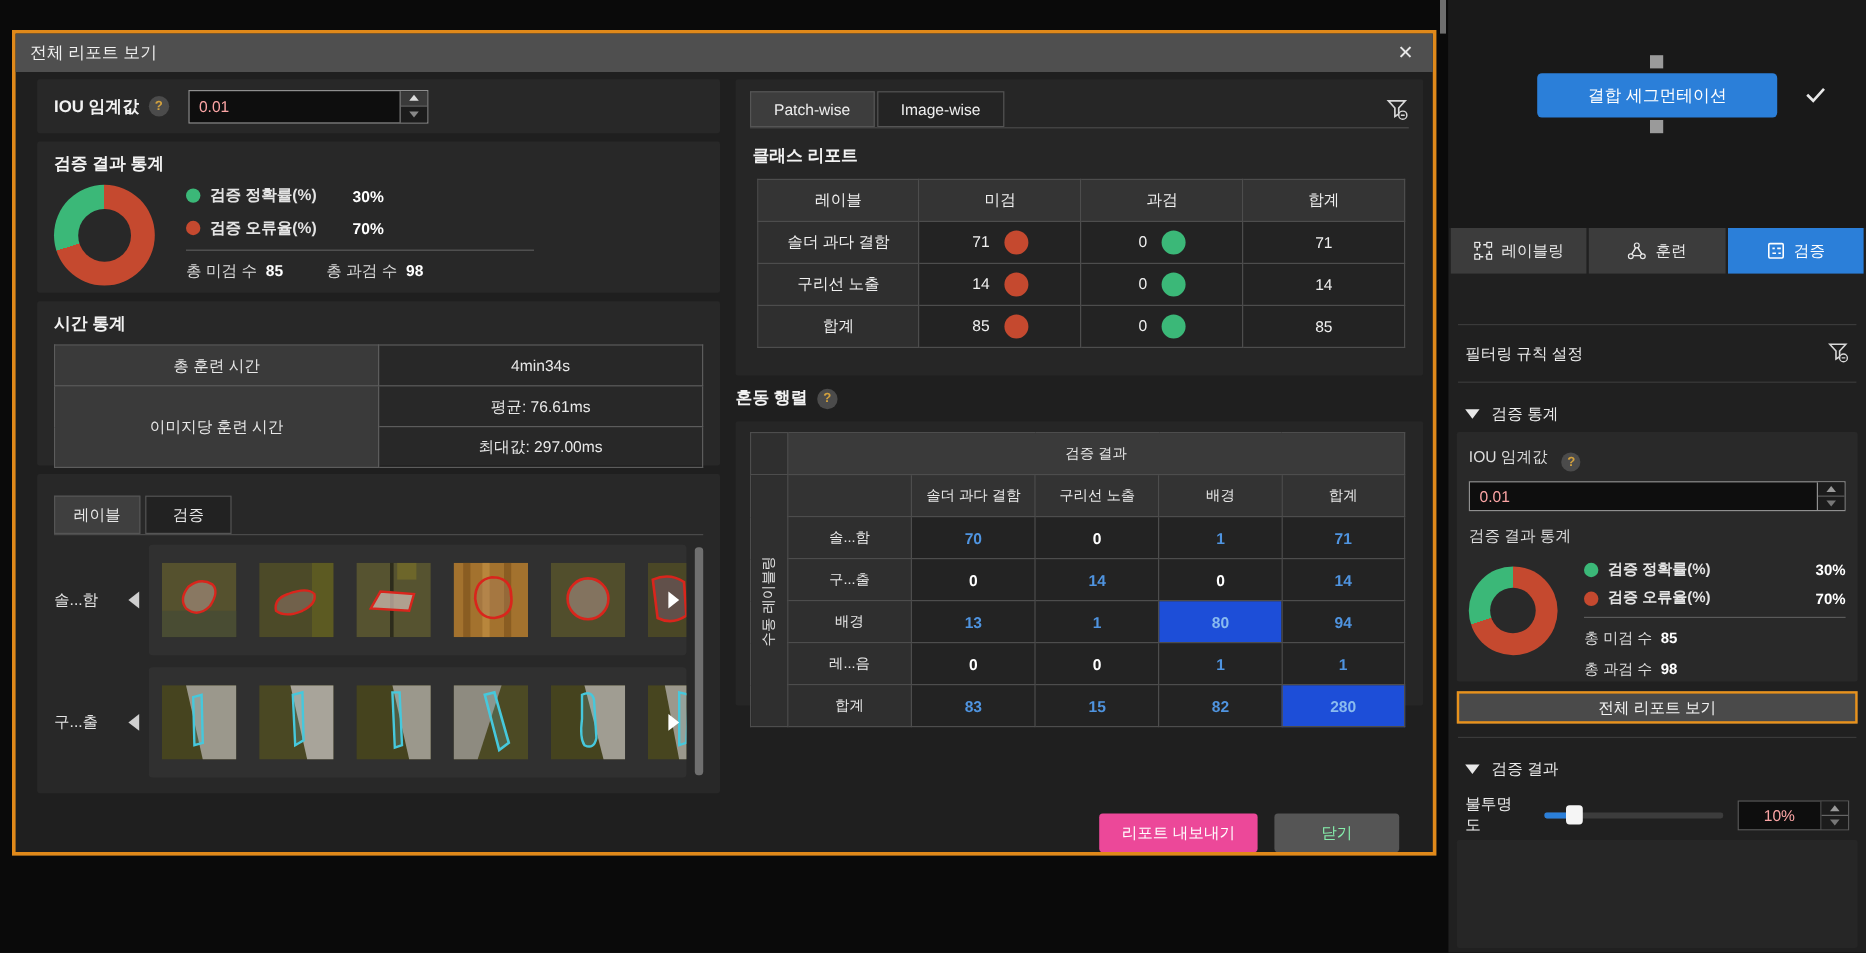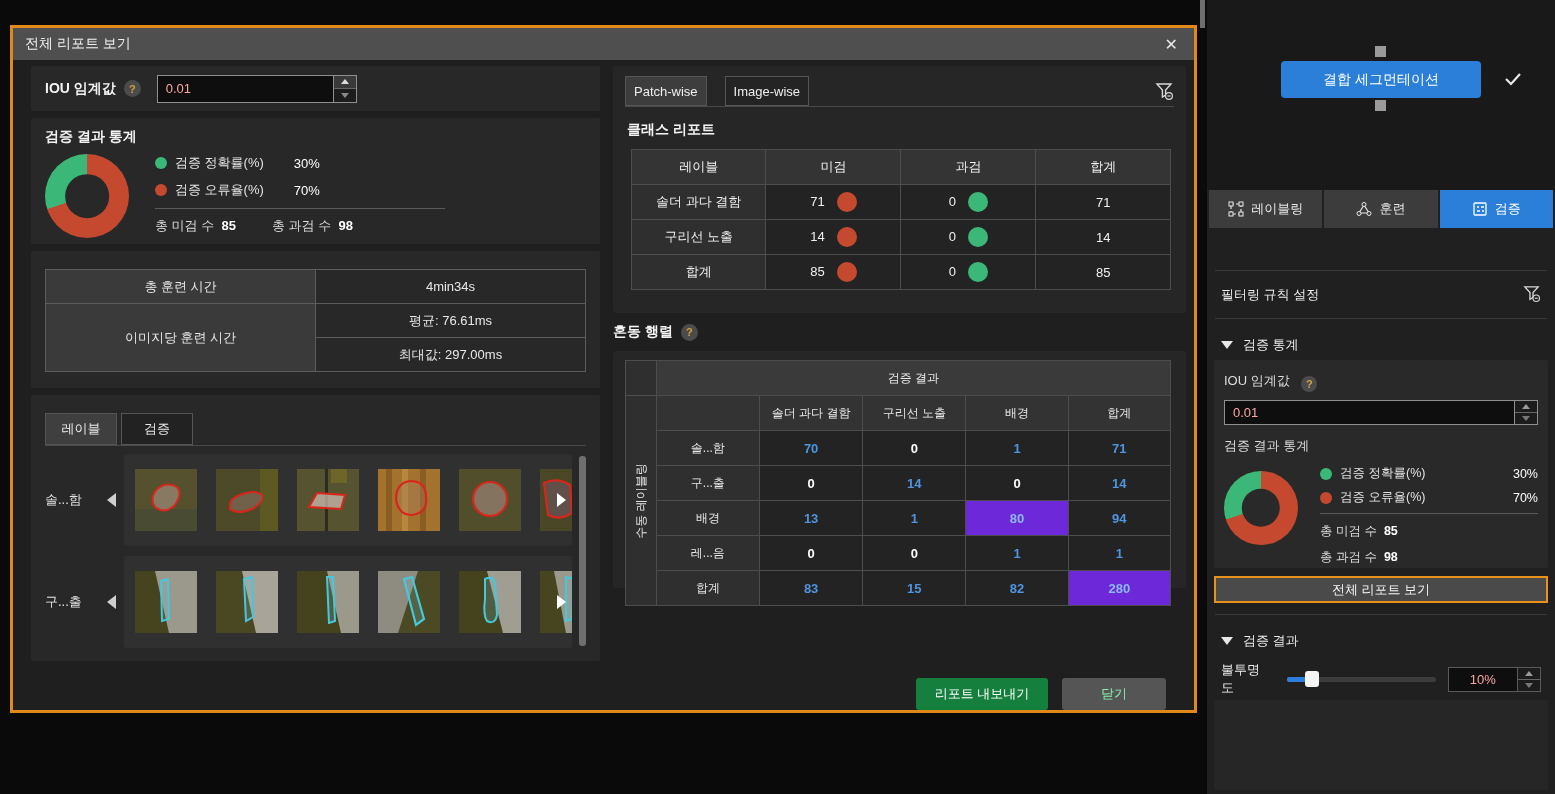--- a/index.html
+++ b/index.html
@@ -24,21 +24,21 @@
   .arr-up{width:0;height:0;border-left:4px solid transparent;border-right:4px solid transparent;border-bottom:5px solid #ddd;}
   .arr-dn{width:0;height:0;border-left:4px solid transparent;border-right:4px solid transparent;border-top:5px solid #888;}
   .qmark{display:inline-flex;width:17px;height:17px;border-radius:50%;background:#4b4b4b;color:#d2a13e;
          align-items:center;justify-content:center;font-size:11px;font-weight:bold;cursor:pointer;vertical-align:-3px;}
   
   .donut{border-radius:50%;position:relative;background:conic-gradient(#c5492f 0 70%,#3bb878 70% 100%);}
   .donut::after{content:"";position:absolute;left:50%;top:50%;width:52%;height:52%;border-radius:50%;
                 transform:translate(-50%,-50%);background:#282828;}
   .dot{display:inline-block;width:12px;height:12px;border-radius:50%;margin-right:8px;vertical-align:-1px;}
   .dot.g{background:#3bb878;} .dot.r{background:#c5492f;}
-  .legend-row{display:flex;align-items:center;margin-bottom:9px;color:#e4e4e4;}
+  .legend-row{display:flex;align-items:center;margin-bottom:9px;color:#e4e4e4;font-weight:bold;}
   .legend-row .lv{margin-left:auto;color:#fff;}
   .hr{height:1px;background:#5a5a5a;}
   
   table{border-collapse:collapse;}
   .ttable{width:100%;}
   .ttable td{border:1px solid #5c5c5c;height:31px;text-align:center;color:#e8e8e8;}
   .ttable .hd{background:#3a3a3a;}
   
   .stab{display:inline-flex;align-items:center;justify-content:center;width:72px;height:32px;
         border:1px solid #555;background:#222;color:#e8e8e8;cursor:pointer;box-sizing:border-box;margin-right:4px;}
@@ -48,44 +48,44 @@
   .nav-arrow{width:0;height:0;border-top:7px solid transparent;border-bottom:7px solid transparent;cursor:pointer;}
   .nav-arrow.left{border-right:9px solid #cfcfcf;margin-right:8px;}
   .nav-arrow.right{border-left:9px solid #ffffff;}
   .strip{flex:1;background:#303030;border-radius:3px;height:92px;display:flex;align-items:center;
          gap:19px;padding-left:11px;box-sizing:border-box;overflow:hidden;position:relative;}
   .thumb{width:62px;height:62px;flex:0 0 auto;position:relative;cursor:pointer;}
   .thumb svg{display:block;}
   .strip .rarrow{position:absolute;right:6px;top:50%;transform:translateY(-50%);}
   .vscroll{position:absolute;right:0;top:4px;bottom:4px;width:7px;background:#6f6f6f;border-radius:3px;cursor:pointer;}
   
-  .rtab{display:inline-flex;align-items:center;justify-content:center;height:30px;padding:0 8px;
-        border:1px solid #555;background:#242424;color:#eee;cursor:pointer;box-sizing:border-box;margin-right:18px;font-size:13px;}
+  .rtab{display:inline-flex;align-items:center;justify-content:center;height:30px;padding:0 19px;
+        border:1px solid #555;background:#242424;color:#eee;cursor:pointer;box-sizing:border-box;margin-right:2px;font-size:13px;}
   .rtab.active{background:#3d3d3d;}
   
   .ctable td{border:1px solid #4d4d4d;text-align:center;color:#f0f0f0;height:32px;}
   .ctable .chd{background:#343434;}
   .ctable .rhd{background:#2f2f2f;}
   .ctable .cell{background:#232323;}
   .statdot{display:inline-block;width:20px;height:20px;border-radius:50%;vertical-align:-6px;margin-left:12px;}
   .statdot.r{background:#c5492f;} .statdot.g{background:#3bb878;}
   .mtable td{border:1px solid #4d4d4d;text-align:center;height:32px;color:#e8e8e8;font-size:12px;}
   .mtable .grp{background:#3a3a3a;color:#e8e8e8;height:30px;}
   .mtable .chd{background:#333;}
   .mtable .rhd{background:#2f2f2f;}
   .mtable .cell{background:#232323;font-weight:bold;color:#4f94e0;font-size:13px;}
   .mtable .cell.zero{color:#ffffff;}
-  .mtable .cell.hl{background:#6d28d9;color:#8abbef;}
+  .mtable .cell.hl{background:#1d4ed8;color:#8abbef;}
   .mtable .rot-cell{background:#2f2f2f;width:28px;position:relative;}
   .rot-txt{position:absolute;left:50%;top:50%;transform:translate(-50%,-50%) rotate(-90deg);
            white-space:nowrap;color:#e0e0e0;font-size:12px;}
   
   .btn{display:inline-flex;align-items:center;justify-content:center;height:32px;border-radius:3px;
        cursor:pointer;font-size:13px;color:#fff;box-sizing:border-box;}
-  .btn.blue{background:#15803d;margin-left:13px;}
+  .btn.blue{background:#ec4899;margin-left:13px;}
   .btn.gray{background:#555555;color:#86efac;}
   
   .sidebar{left:1207px;top:0;width:348px;height:794px;background:#202020;}
   .canvas-area{position:absolute;left:0;top:0;right:0;height:190px;background:#191919;}
   .node-btn{position:absolute;left:74px;top:61px;width:200px;height:37px;background:#2b7fd9;border-radius:4px;
             color:#fff;display:flex;align-items:center;justify-content:center;font-size:14px;cursor:pointer;}
   .conn{position:absolute;width:11px;height:11px;background:#9a9a9a;left:168px;}
   .side-tabs{position:absolute;left:2px;top:190px;right:2px;height:38px;display:flex;gap:2px;}
   .side-tab{flex:1;background:#3c3c3c;display:flex;align-items:center;justify-content:center;gap:7px;
             color:#e8e8e8;cursor:pointer;font-size:13px;}
@@ -155,20 +155,21 @@
           </span>
           <span>
             <span>총 과검 수</span>&nbsp;&nbsp;<b style="color:#fff;">98</b>
           </span>
         </div>
       </div>
     </div>
   </div>
 
   <div class="abs panel" style="left:18px;top:223px;width:569px;height:137px;padding:10px 14px;">
+    <div class="sec-title">시간 통계</div>
     <table class="ttable" style="margin-top:8px;">
       <tbody>
           <tr>
         <td class="hd" style="width:50%;">총 훈련 시간</td>
         <td>4min34s</td>
       </tr>
       <tr>
         <td class="hd" rowspan="2">이미지당 훈련 시간</td>
         <td>평균: 76.61ms</td>
       </tr>

